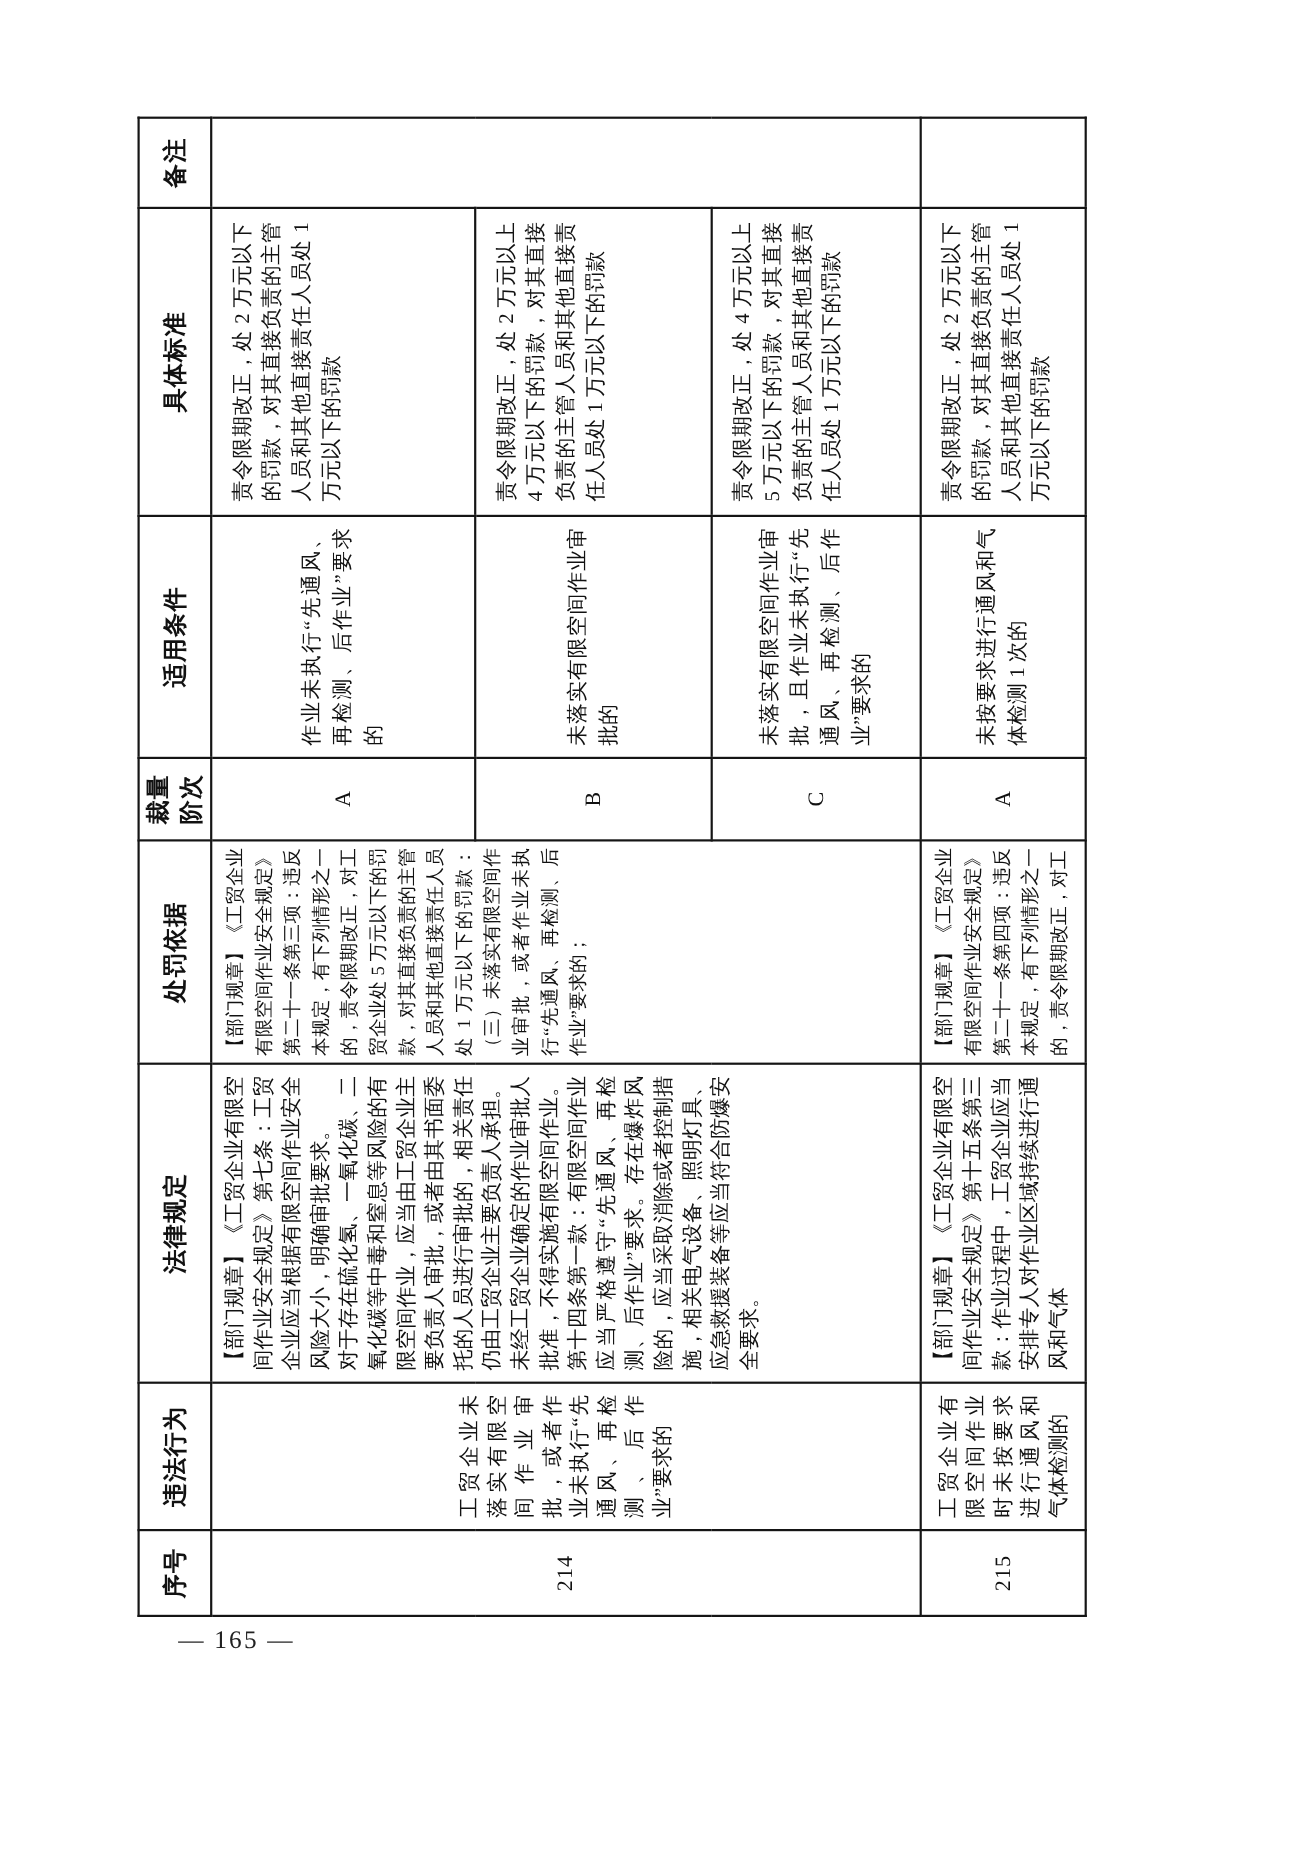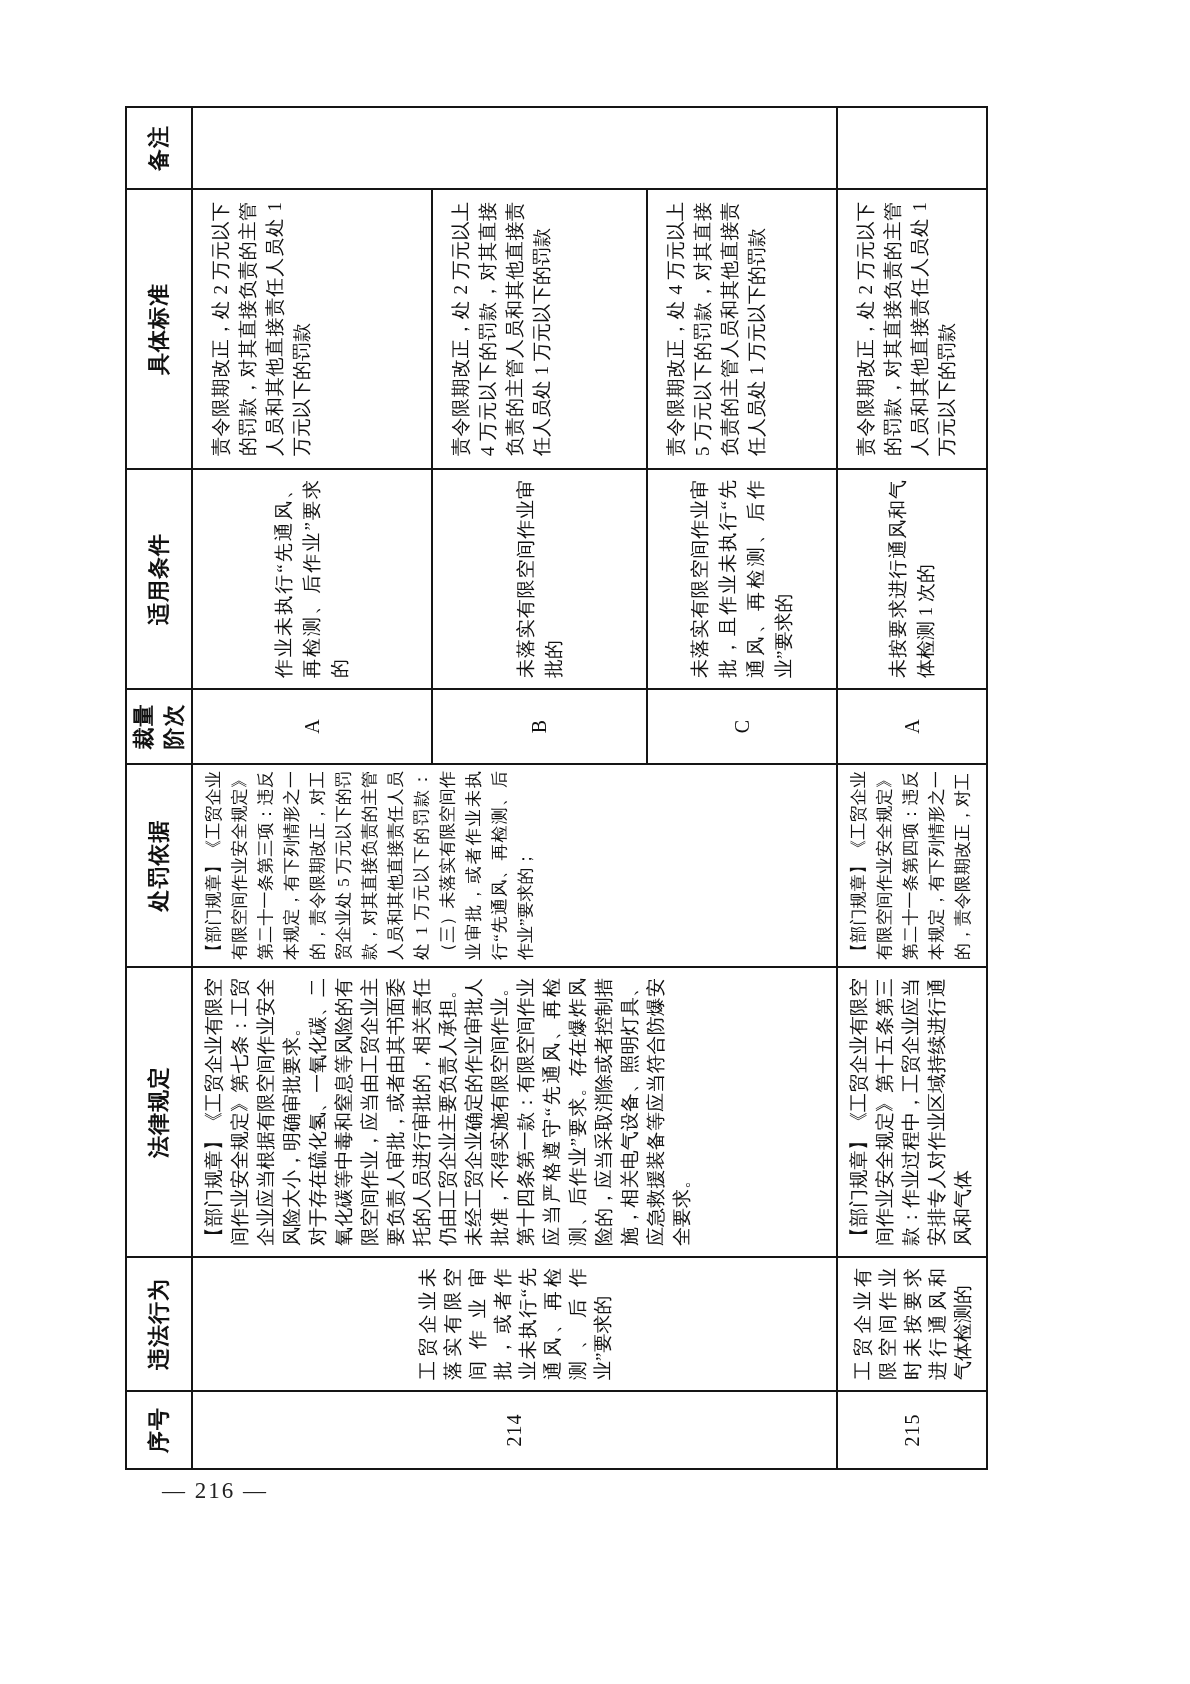--- a/index.html
+++ b/index.html
@@ -111,13 +111,13 @@
         <td class="mid ctr level">A</td>
         <td class="mid cond">未按要求进行通风和气体检测 1 次的</td>
         <td class="std">责令限期改正，处 2 万元以下的罚款，对其直接负责的主管人员和其他直接责任人员处 1 万元以下的罚款</td>
         <td class="remark"></td>
       </tr>
     </tbody>
       </table>
   </div>
 </div>
 
-<div class="page-number">— 216 —</div>
+<div class="page-number">— 165 —</div>
 
 </body></html>

